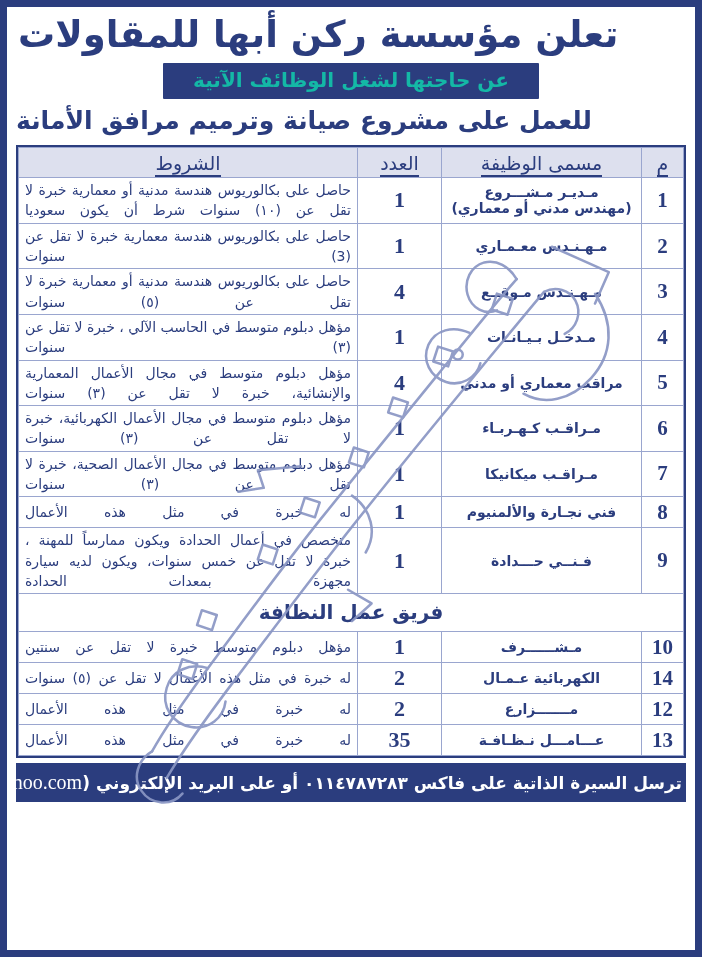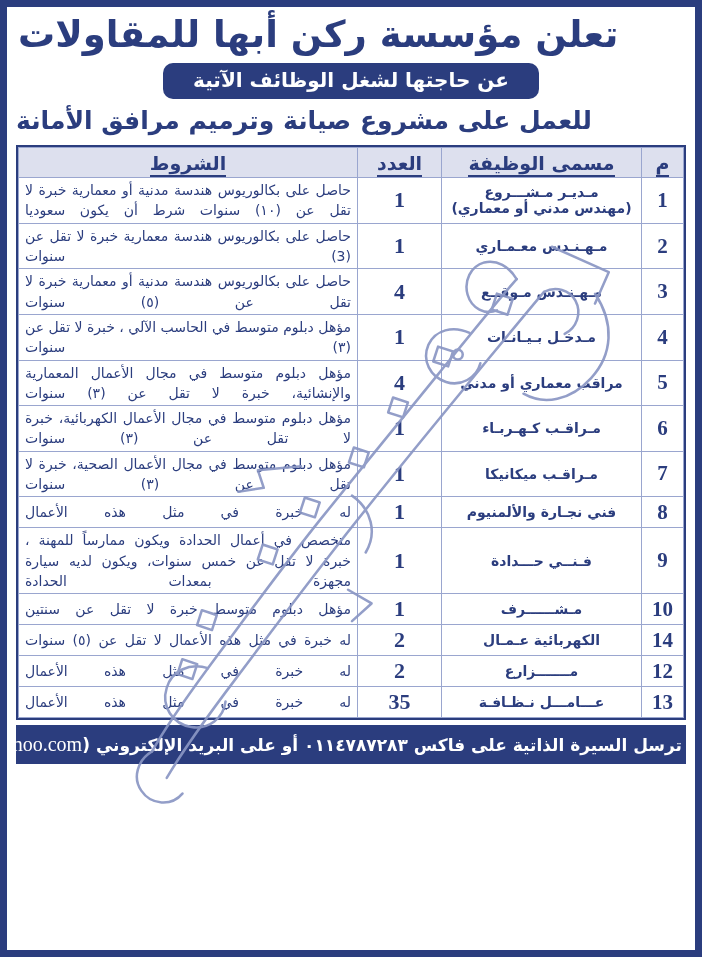--- a/index.html
+++ b/index.html
@@ -39,24 +39,24 @@
     padding: 5px 2px 2px 2px;
     white-space: nowrap;
   }
   .banner-wrap {
     display: flex;
     justify-content: center;
     margin: 4px 0 5px 0;
   }
   .banner {
     background: #2b3d7e;
-    color: #ffffff;
+    color: #14b8a6;
     font-weight: bold;
     font-size: 20px;
-    border-radius: 10px;
+    border-radius: 1px;
     padding: 6px 30px 8px 30px;
     line-height: 1.1;
     white-space: nowrap;
   }
   .subtitle {
     text-align: left;
     color: #2b3d7e;
     font-weight: bold;
     font-size: 25px;
     line-height: 1.2;
@@ -79,21 +79,21 @@
   table.jobs td, table.jobs th {
     border: 1px solid #9aa6cf;
     color: #2b3d7e;
     vertical-align: middle;
     padding: 2px 6px;
     box-sizing: border-box;
   }
   thead th {
     background: #dde0ee;
     font-size: 19px;
-    font-weight: bold;
+    font-weight: normal;
     text-align: center;
     height: 30px;
     padding: 3px 4px;
   }
   thead th span.u {
     border-bottom: 2px solid #2b3d7e;
     padding-bottom: 1px;
   }
   col.c-num   { width: 42px;  }
   col.c-title { width: 200px; }
@@ -255,20 +255,23 @@
             <td class="cond">له خبرة في مثل هذه الأعمال</td>
           </tr>
 
           <tr>
             <td class="num">9</td>
             <td class="title">فـنــي حـــدادة</td>
             <td class="count">1</td>
             <td class="cond">متخصص في أعمال الحدادة ويكون ممارساً للمهنة ، خبرة لا تقل عن خمس سنوات، ويكون لديه سيارة مجهزة بمعدات الحدادة</td>
           </tr>
 
+          <tr class="section">
+            <td colspan="4">فريق عمل النظافة</td>
+          </tr>
 
           <tr>
             <td class="num">10</td>
             <td class="title">مـشــــــرف</td>
             <td class="count">1</td>
             <td class="cond">مؤهل دبلوم متوسط خبرة لا تقل عن سنتين</td>
           </tr>
 
           <tr>
             <td class="num">14</td>

